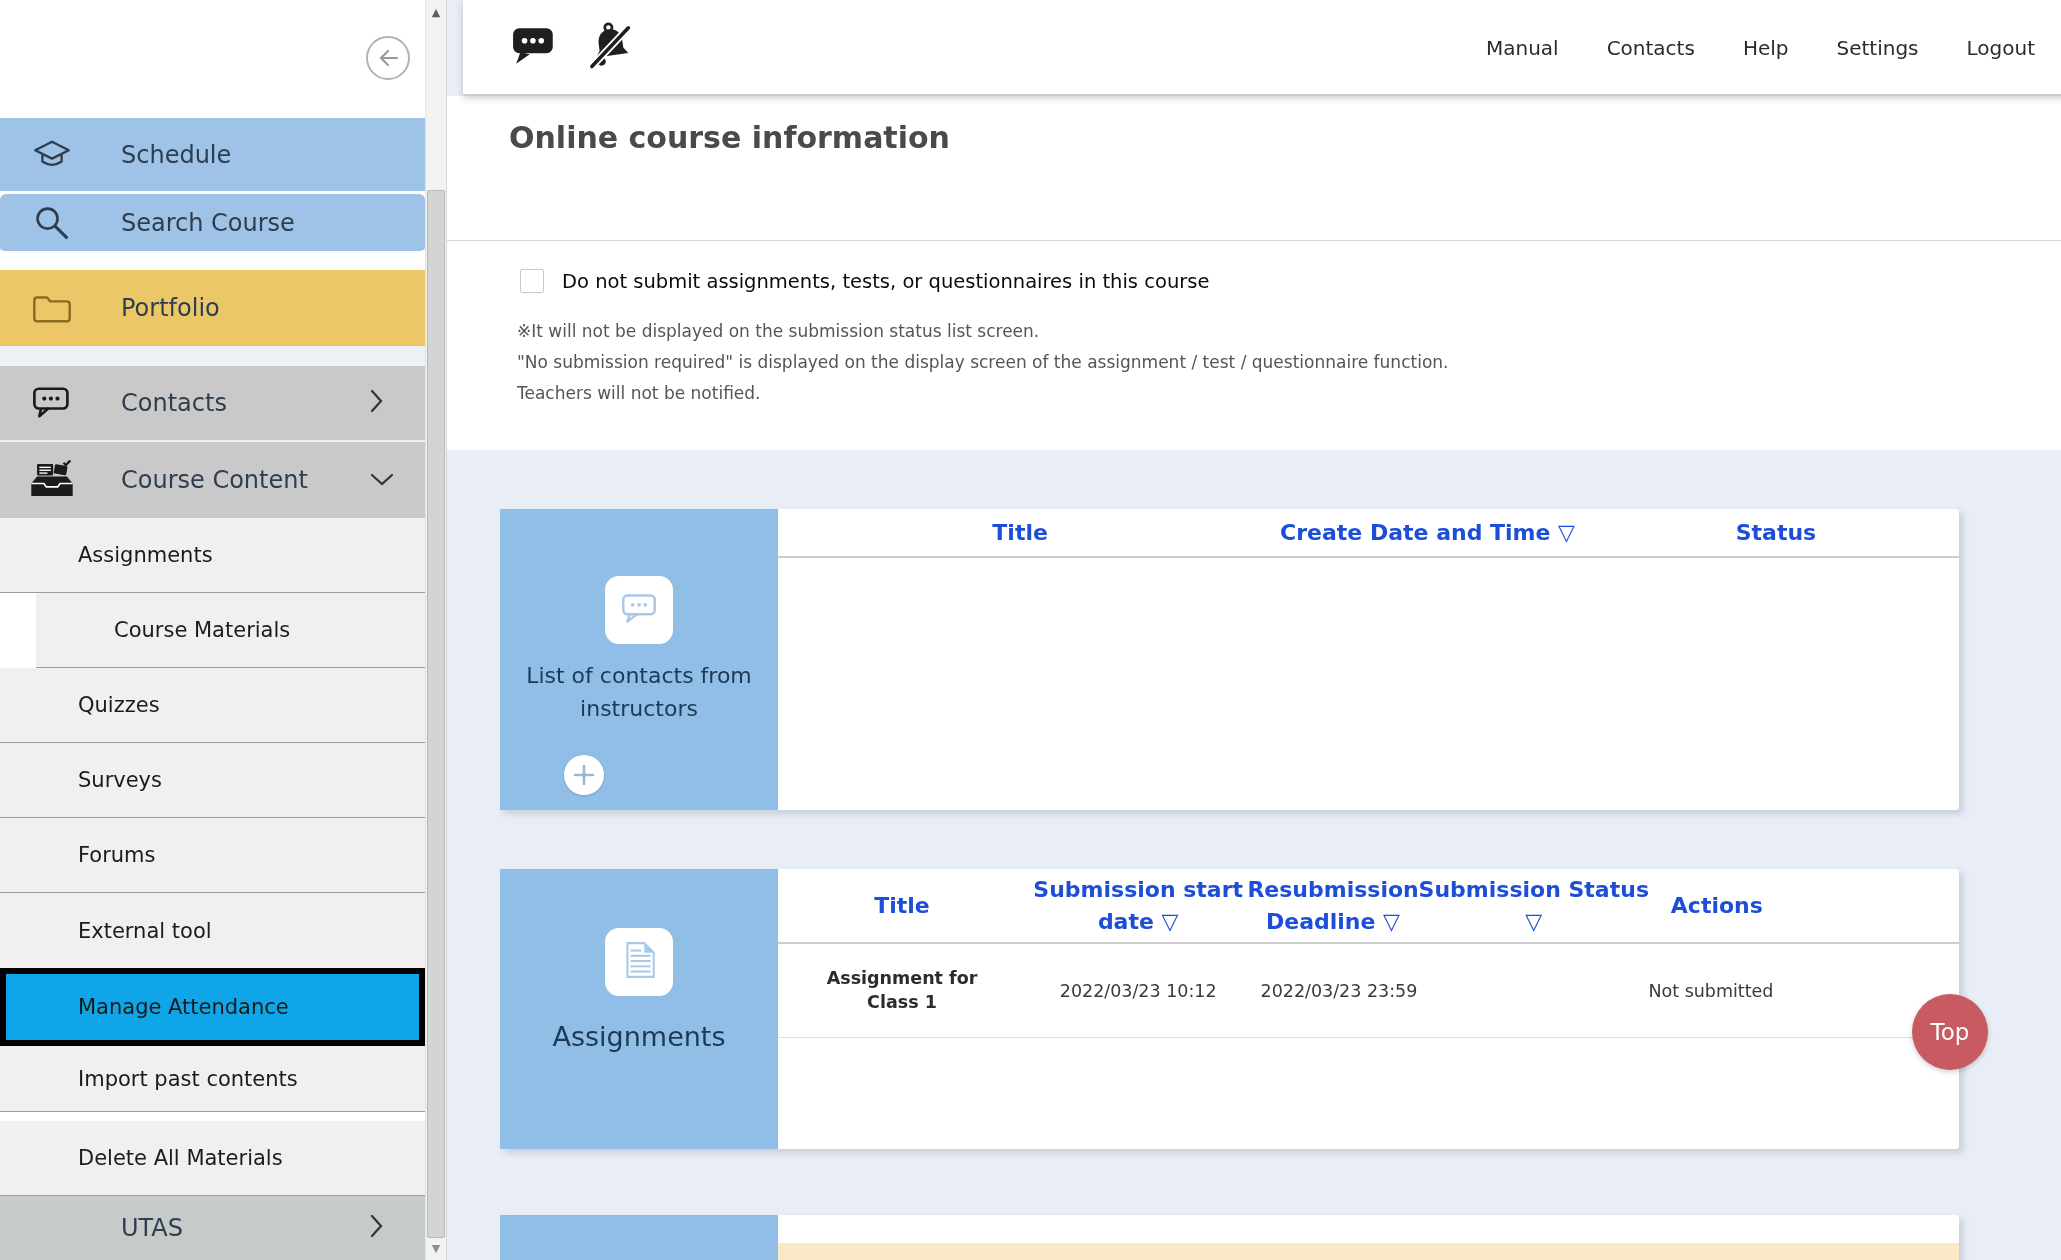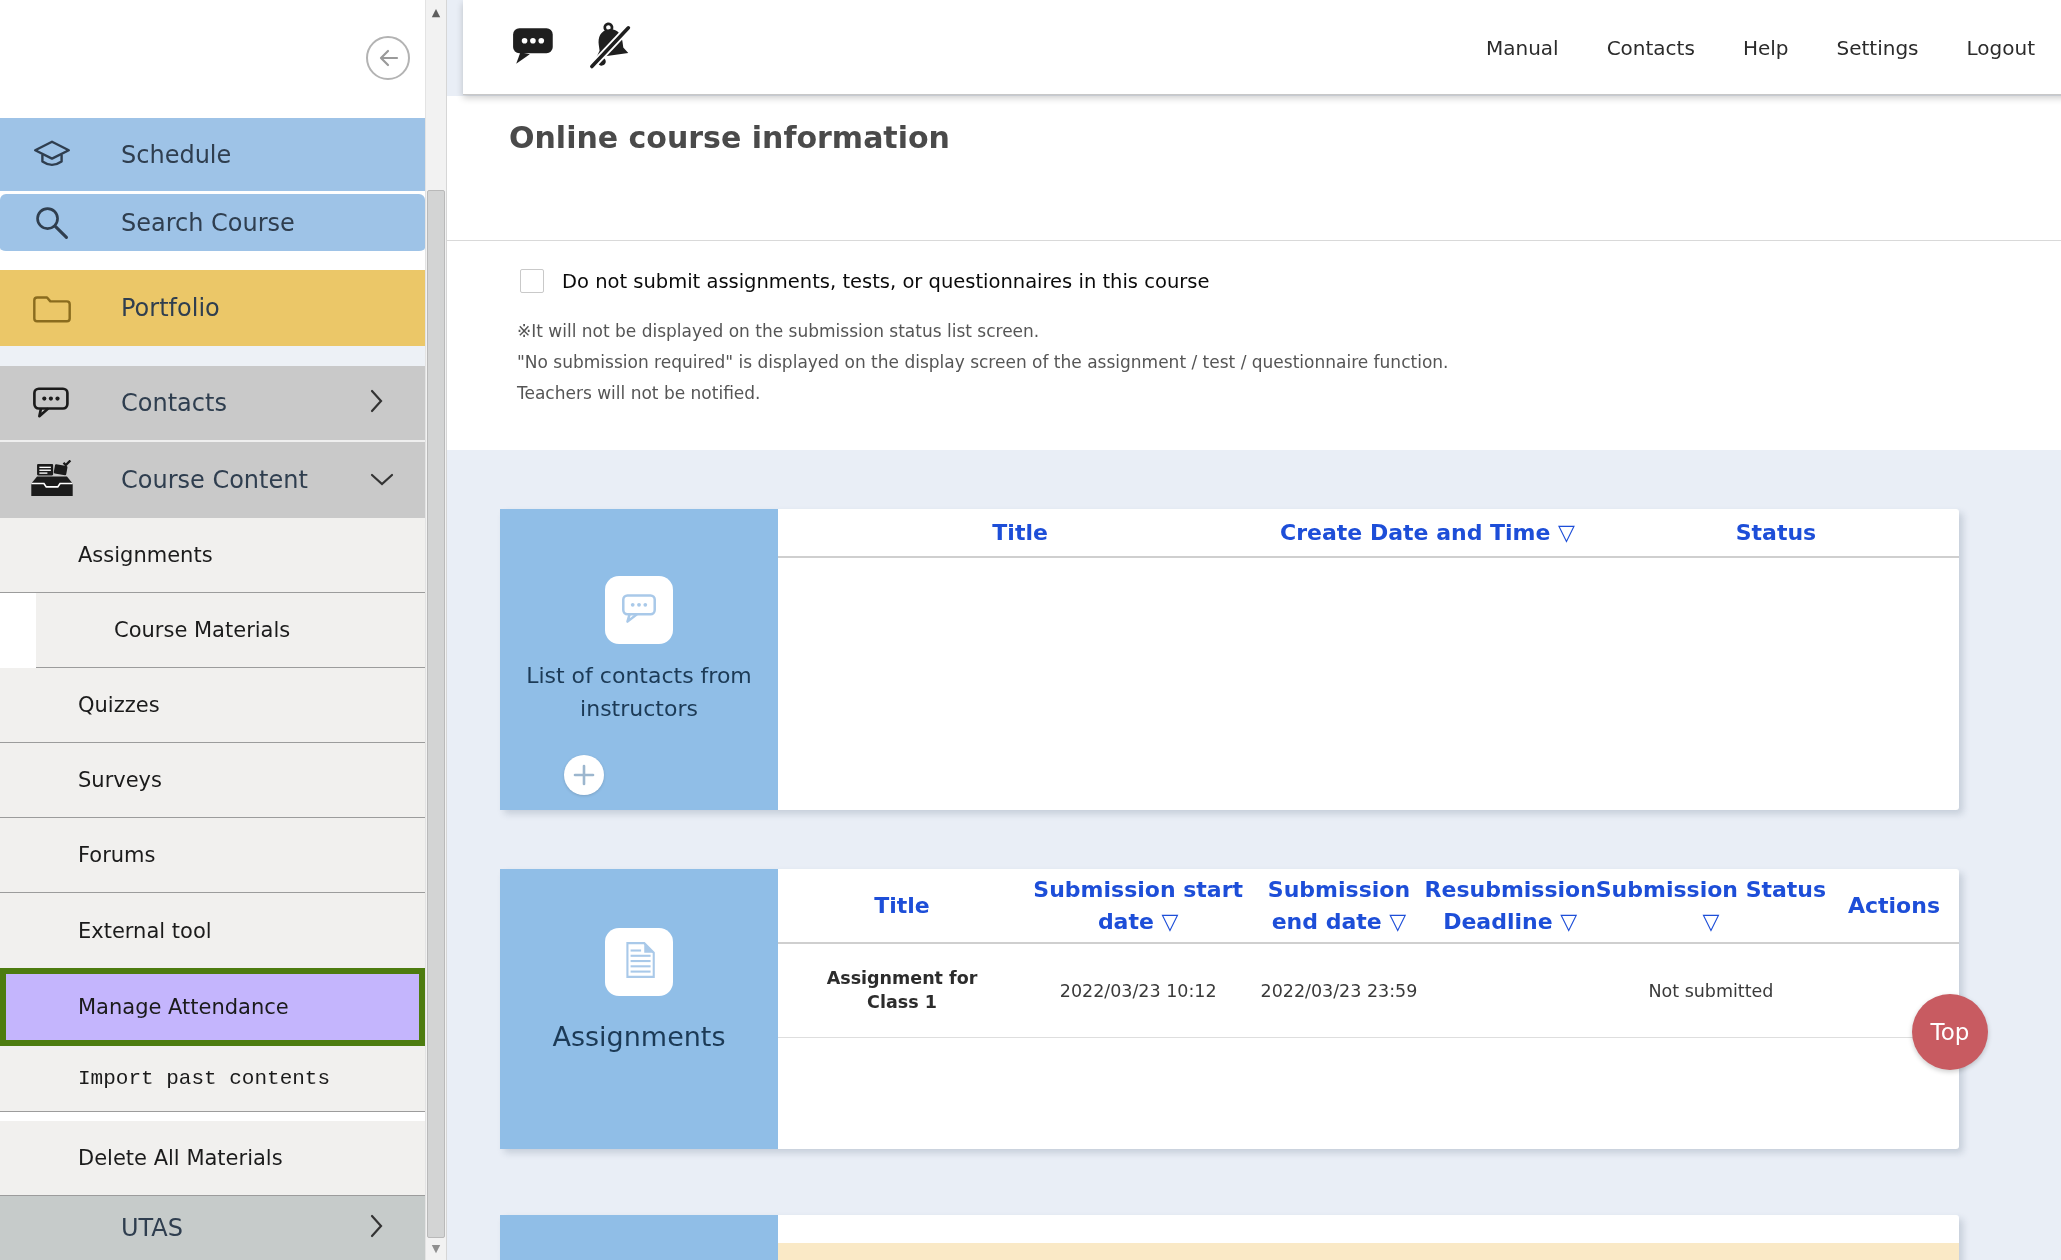--- a/index.html
+++ b/index.html
@@ -14,21 +14,21 @@
   .side-item .ico { position:absolute; left:28px; width:48px; display:flex; justify-content:center; }
   .side-item .lbl { position:absolute; left:121px; font-size:24px; color:#2f3e4f; white-space:nowrap; }
   .side-item .chev { position:absolute; left:370px; }
   .it-blue   { background:#9ec3e7; border-bottom:3px solid #ffffff; }
   .it-yellow { background:#ebc768; }
   .it-gray   { background:#c9c9c9; }
   .side-gap  { position:absolute; left:0; width:425px; background:#edf1f6; }
   .it-sub .lbl { left:78px; font-size:21px; color:#1b1b1b; }
   .it-sub { background:#f1f0ee; }
   .div-b { border-bottom:1px solid #9c9c9c; }
-  .it-red { background:#c4b5fd; border:6px solid #4d7c0f; }
+  .it-red { background:#0ea5e9; border:6px solid #000000; }
   .it-red .lbl { left:72px; font-size:21px; color:#1b1b1b; }
   .it-utas { background:#c6cbca; }
 
   
   .sscroll { position:absolute; left:425px; top:0; width:22px; height:1260px; background:#f2f2f2;
              border-left:1px solid #e3e3e3; border-right:1px solid #d6d6d6; }
   .sscroll .up, .sscroll .dn { position:absolute; left:0; width:100%; height:24px; display:flex;
              align-items:center; justify-content:center; font-size:11px; color:#5f5f5f; }
   .sscroll .up { top:0; } .sscroll .dn { bottom:0; color:#8f8f8f; }
   .sthumb { position:absolute; left:1px; top:190px; width:18px; height:1048px; background:#d3d4d4;
@@ -181,21 +181,21 @@
   </div>
   <div class="side-item it-sub div-b" style="top:818px;height:75px;">
     <span class="lbl">Forums</span>
   </div>
   <div class="side-item it-sub" style="top:893px;height:75px;">
     <span class="lbl">External tool</span>
   </div>
   <div class="side-item it-red" style="top:968px;height:78px;">
     <span class="lbl">Manage Attendance</span>
   </div>
-  <div class="side-item it-sub div-b" style="top:1046px;height:66px;font-family:Liberation Mono, monospace;">
+  <div class="side-item it-sub div-b" style="top:1046px;height:66px;">
     <span class="lbl">Import past contents</span>
   </div>
   <div class="side-item it-sub div-b" style="top:1121px;height:75px;">
     <span class="lbl">Delete All Materials</span>
   </div>
   <div class="side-item it-utas" style="top:1196px;height:64px;">
     <span class="lbl">UTAS</span>
     <span class="chev">
       <svg width="14" height="24" viewBox="0 0 14 24">
           <polyline points="2,2 11,12 2,22" fill="none" stroke="#333" stroke-width="2.2" stroke-linecap="round"></polyline>
@@ -314,24 +314,20 @@
     <div class="tbl">
       <div class="tbl-head">
         <div class="th w1">
           <span>Title</span>
             <span></span>
         </div>
         <div class="th w2">
           <span style="display:block">Submission start</span>
           <span style="display:block">date ▽</span>
         </div>
-        <div class="th w3">
-          <span style="display:block">Submission</span>
-          <span style="display:block">end date ▽</span>
-        </div>
         <div class="th w4">
           <span style="display:block">Resubmission</span>
           <span style="display:block">Deadline ▽</span>
         </div>
         <div class="th w5">
           <span style="display:block">Submission Status</span>
           <span style="display:block">▽</span>
         </div>
         <div class="th w6">
           <span>Actions</span>

